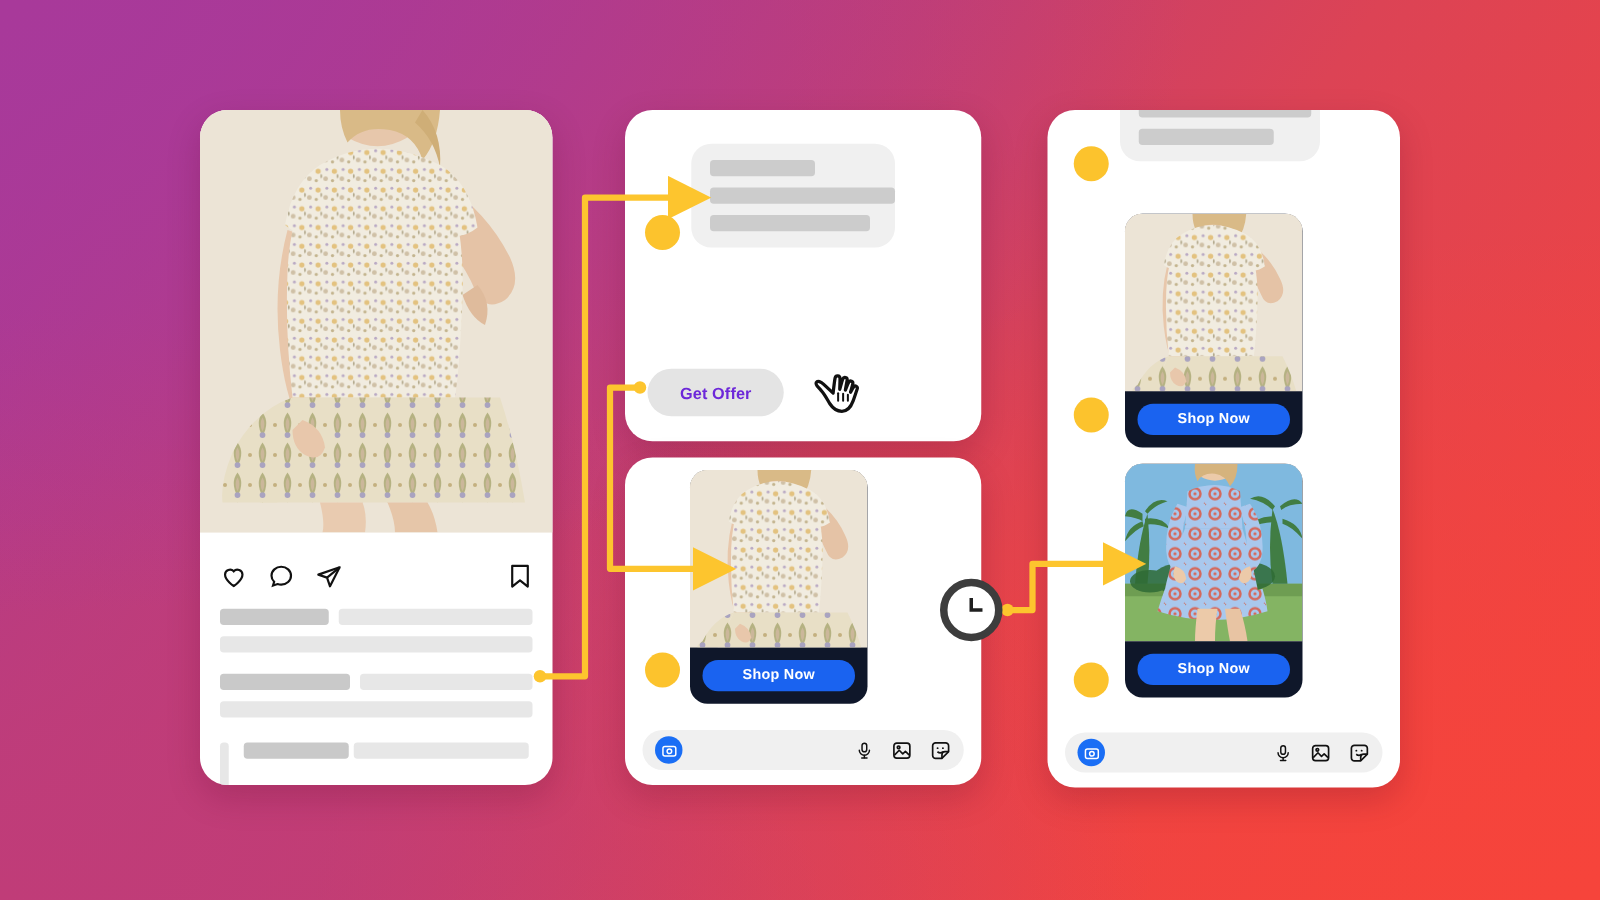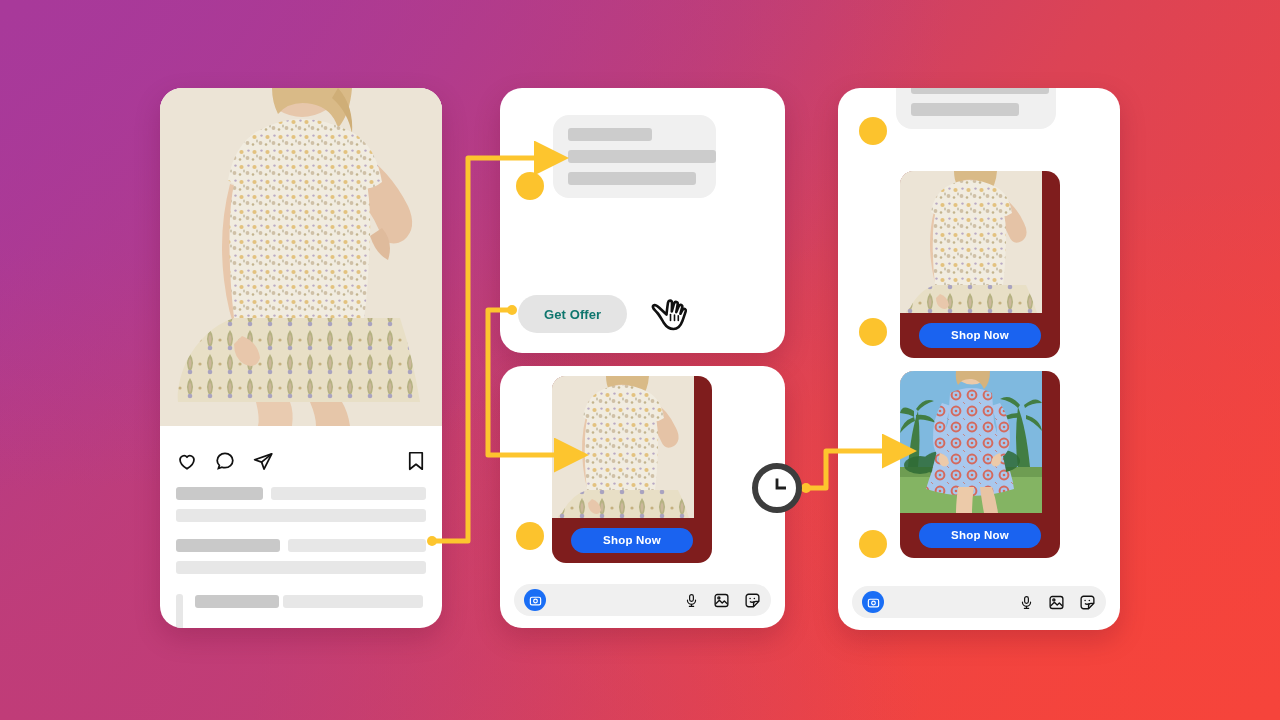--- a/index.html
+++ b/index.html
@@ -54,29 +54,29 @@
 
   .bubble {
     background: #f0f0f0; border-radius: 16px; padding: 13px 15px;
   }
   .bubble .sk { background: #cccccc; height: 13px; border-radius: 3px; }
   .bubble .sk + .sk { margin-top: 9px; }
 
   
   .get-offer {
     display: inline-flex; align-items: center; justify-content: center;
-    background: #e4e4e4; color: #0f766e;
+    background: #e4e4e4; color: #6d28d9;
     font-weight: bold; font-size: 13px;
     height: 38px; padding: 0 26px; border-radius: 19px;
     letter-spacing: .1px;
   }
 
   
   .prod {
-    width: 160px; background: #7f1d1d; border-radius: 14px;
+    width: 142px; background: #0f172a; border-radius: 14px;
     overflow: hidden; padding-bottom: 10px;
   }
   .prod .photo { width: 142px; height: 142px; overflow: hidden; background:#ece4d6; }
   .prod .photo svg { display:block; width: 100%; height: 100%; }
   .prod .shop {
     display: block; margin: 10px auto 0; width: 122px; height: 25px;
     background: #1a63f0; color: #fff; border-radius: 13px;
     font-size: 11.5px; font-weight: bold; text-align: center; line-height: 25px;
     letter-spacing: .2px;
   }

